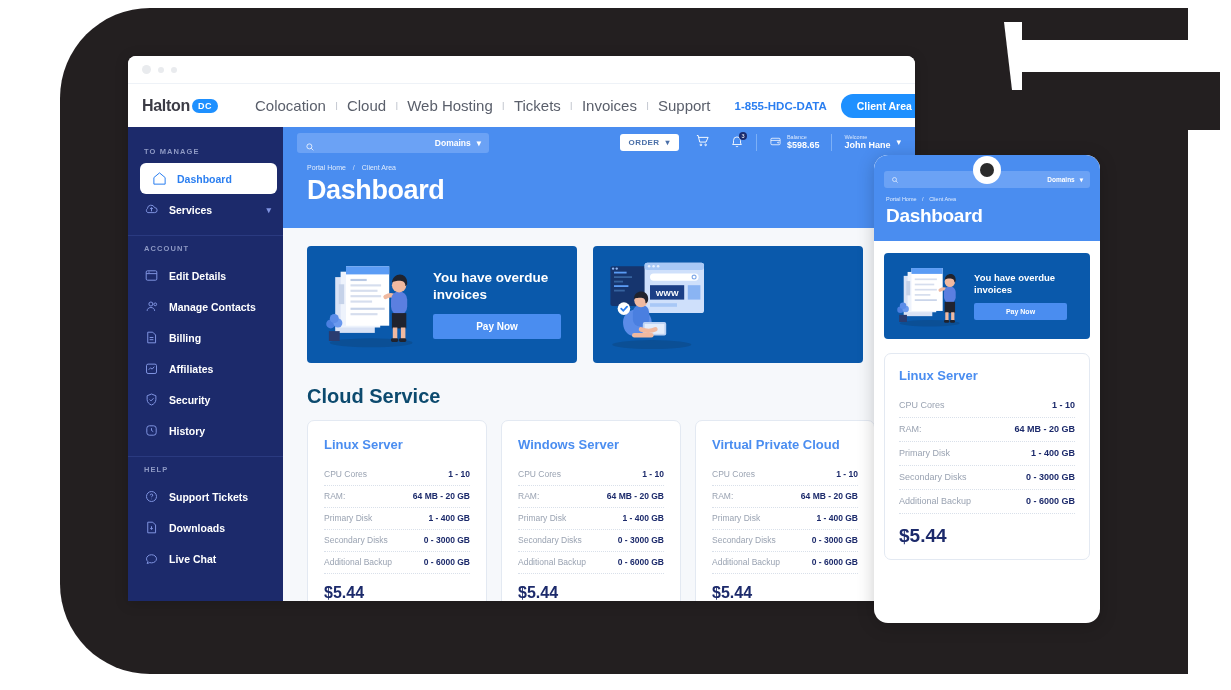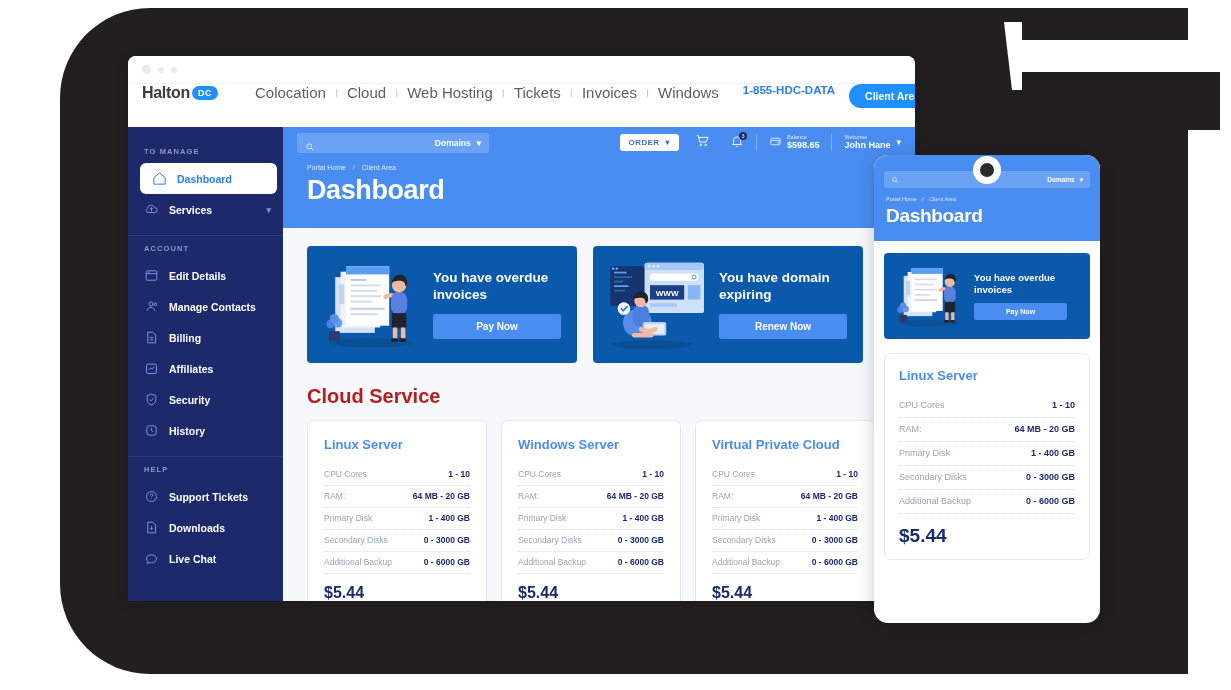--- a/index.html
+++ b/index.html
@@ -33,21 +33,21 @@
     box-shadow:0 2px 14px rgba(0,0,0,.18);
   }
   .chrome-bar { height:28px; background:#fff; display:flex; align-items:center;
     padding-left:14px; gap:7px; border-bottom:1px solid #eef2f7; }
   .dot { border-radius:50%; background:#e9ebee; }
   .dot.d1 { width:9px; height:9px; }
   .dot.d2 { width:6px; height:6px; }
   .dot.d3 { width:6px; height:6px; }
 
   
-  .topnav { height:43px; background:#fff; display:flex; align-items:flex-start;
+  .topnav { height:43px; background:#fff; display:flex; align-items:center;
     padding:0 28px 0 14px; }
   .logo { display:flex; align-items:center; gap:2px; margin-right:28px; }
   .logo-text { font-size:16px; font-weight:bold; color:#3b3b45; letter-spacing:-.3px; }
   .logo-badge { background:#1e90ff; color:#fff; font-size:9px; font-weight:bold;
     border-radius:9px; padding:2px 6px; letter-spacing:.5px; }
   .navlinks { display:flex; align-items:center; gap:0; }
   .navlink { font-size:15px; color:#5a5f6b; padding:0 9px; white-space:nowrap; }
   .navsep { color:#c8ccd4; font-size:11px; }
   .phone { font-size:11.5px; font-weight:bold; color:#2a7ef0; margin-left:15px; white-space:nowrap; }
   .client-btn { margin-left:14px; background:#1e90ff; color:#fff; font-size:10.5px;
@@ -108,21 +108,21 @@
   .alerts { display:flex; gap:16px; padding:18px 0 0 24px; }
   .alert { background:#0a59ab; border-radius:4px; width:270px; height:117px;
     display:flex; align-items:center; padding:0 12px; gap:6px; }
   .alert .art { width:108px; height:96px; flex:0 0 108px; }
   .alert .atxt { flex:1; }
   .alert h3 { color:#fff; font-size:13.5px; font-weight:bold; line-height:1.25;
     margin-bottom:11px; }
   .alert .abtn { background:#4a8df0; color:#fff; font-size:10px; font-weight:bold;
     text-align:center; padding:7px 0; border-radius:2px; width:128px; }
 
-  .sec-title { padding:22px 0 12px 24px; font-size:20px; font-weight:bold; color:#b91c1c; }
+  .sec-title { padding:22px 0 12px 24px; font-size:20px; font-weight:bold; color:#0c4a6e; }
 
   .pcards { display:flex; gap:14px; padding-left:24px; }
   .pcard { background:#fff; border:1px solid #e3e9f2; border-radius:7px;
     width:180px; flex:0 0 180px; padding:16px 16px 10px 16px; }
   .pcard h4 { color:#4a8df0; font-size:13px; font-weight:bold; margin-bottom:12px; }
   .prow { display:flex; justify-content:space-between; align-items:center;
     padding:5px 0 6px 0; border-bottom:1px dotted #d9e0ea; }
   .prow .k { font-size:8.5px; color:#9aa3b2; }
   .prow .v { font-size:8.5px; color:#1c2a6b; font-weight:bold; }
   .pprice { font-size:16px; font-weight:bold; color:#1c2a6b; padding-top:10px; }
@@ -189,21 +189,21 @@
         <span class="navlink">Colocation</span>
         <span class="navsep">I</span>
         <span class="navlink">Cloud</span>
         <span class="navsep">I</span>
         <span class="navlink">Web Hosting</span>
         <span class="navsep">I</span>
         <span class="navlink">Tickets</span>
         <span class="navsep">I</span>
         <span class="navlink">Invoices</span>
         <span class="navsep">I</span>
-        <span class="navlink">Windows</span>
+        <span class="navlink">Support</span>
       </div>
       <span class="phone">1-855-HDC-DATA</span>
       <span class="client-btn">Client Area</span>
     </div>
 
     <div class="appbody">
 
       <div class="sidebar">
 
         <div class="sb-group-label">TO MANAGE</div>
@@ -464,24 +464,20 @@
                 <circle cx="40" cy="48" r="7.5" fill="#f0b9a0"></circle>
                 <path d="M32 47c0-7 5-9 8-9s8 2 8 8c0 4-2 5-3 5 0-5-2-6-6-6s-7 1-7 2z" fill="#20232e"></path>
                 <rect x="42" y="72" width="26" height="15" rx="2" fill="#bcd2f4"></rect>
                 <rect x="44" y="74" width="22" height="11" fill="#e3edfc"></rect>
                 <path d="M40 80c5 2 12 2 16 0" stroke="#f0b9a0" stroke-width="5" fill="none" stroke-linecap="round"></path>
                 <rect x="30" y="84" width="24" height="5" rx="2.5" fill="#f0b9a0"></rect>
                 <circle cx="21" cy="57" r="7" fill="#ffffff"></circle>
                 <path d="M18 57l2.3 2.4 4.2-4.6" stroke="#2a7ef0" stroke-width="2" fill="none" stroke-linecap="round"></path>
               </svg>
             </div>
-            <div class="atxt">
-              <h3>You have domain expiring</h3>
-              <div class="abtn">Renew Now</div>
-            </div>
           </div>
         </div>
 
         <div class="sec-title">Cloud Service</div>
 
         <div class="pcards">
 
           <div class="pcard">
             <h4>Linux Server</h4>
             <div class="prow">

